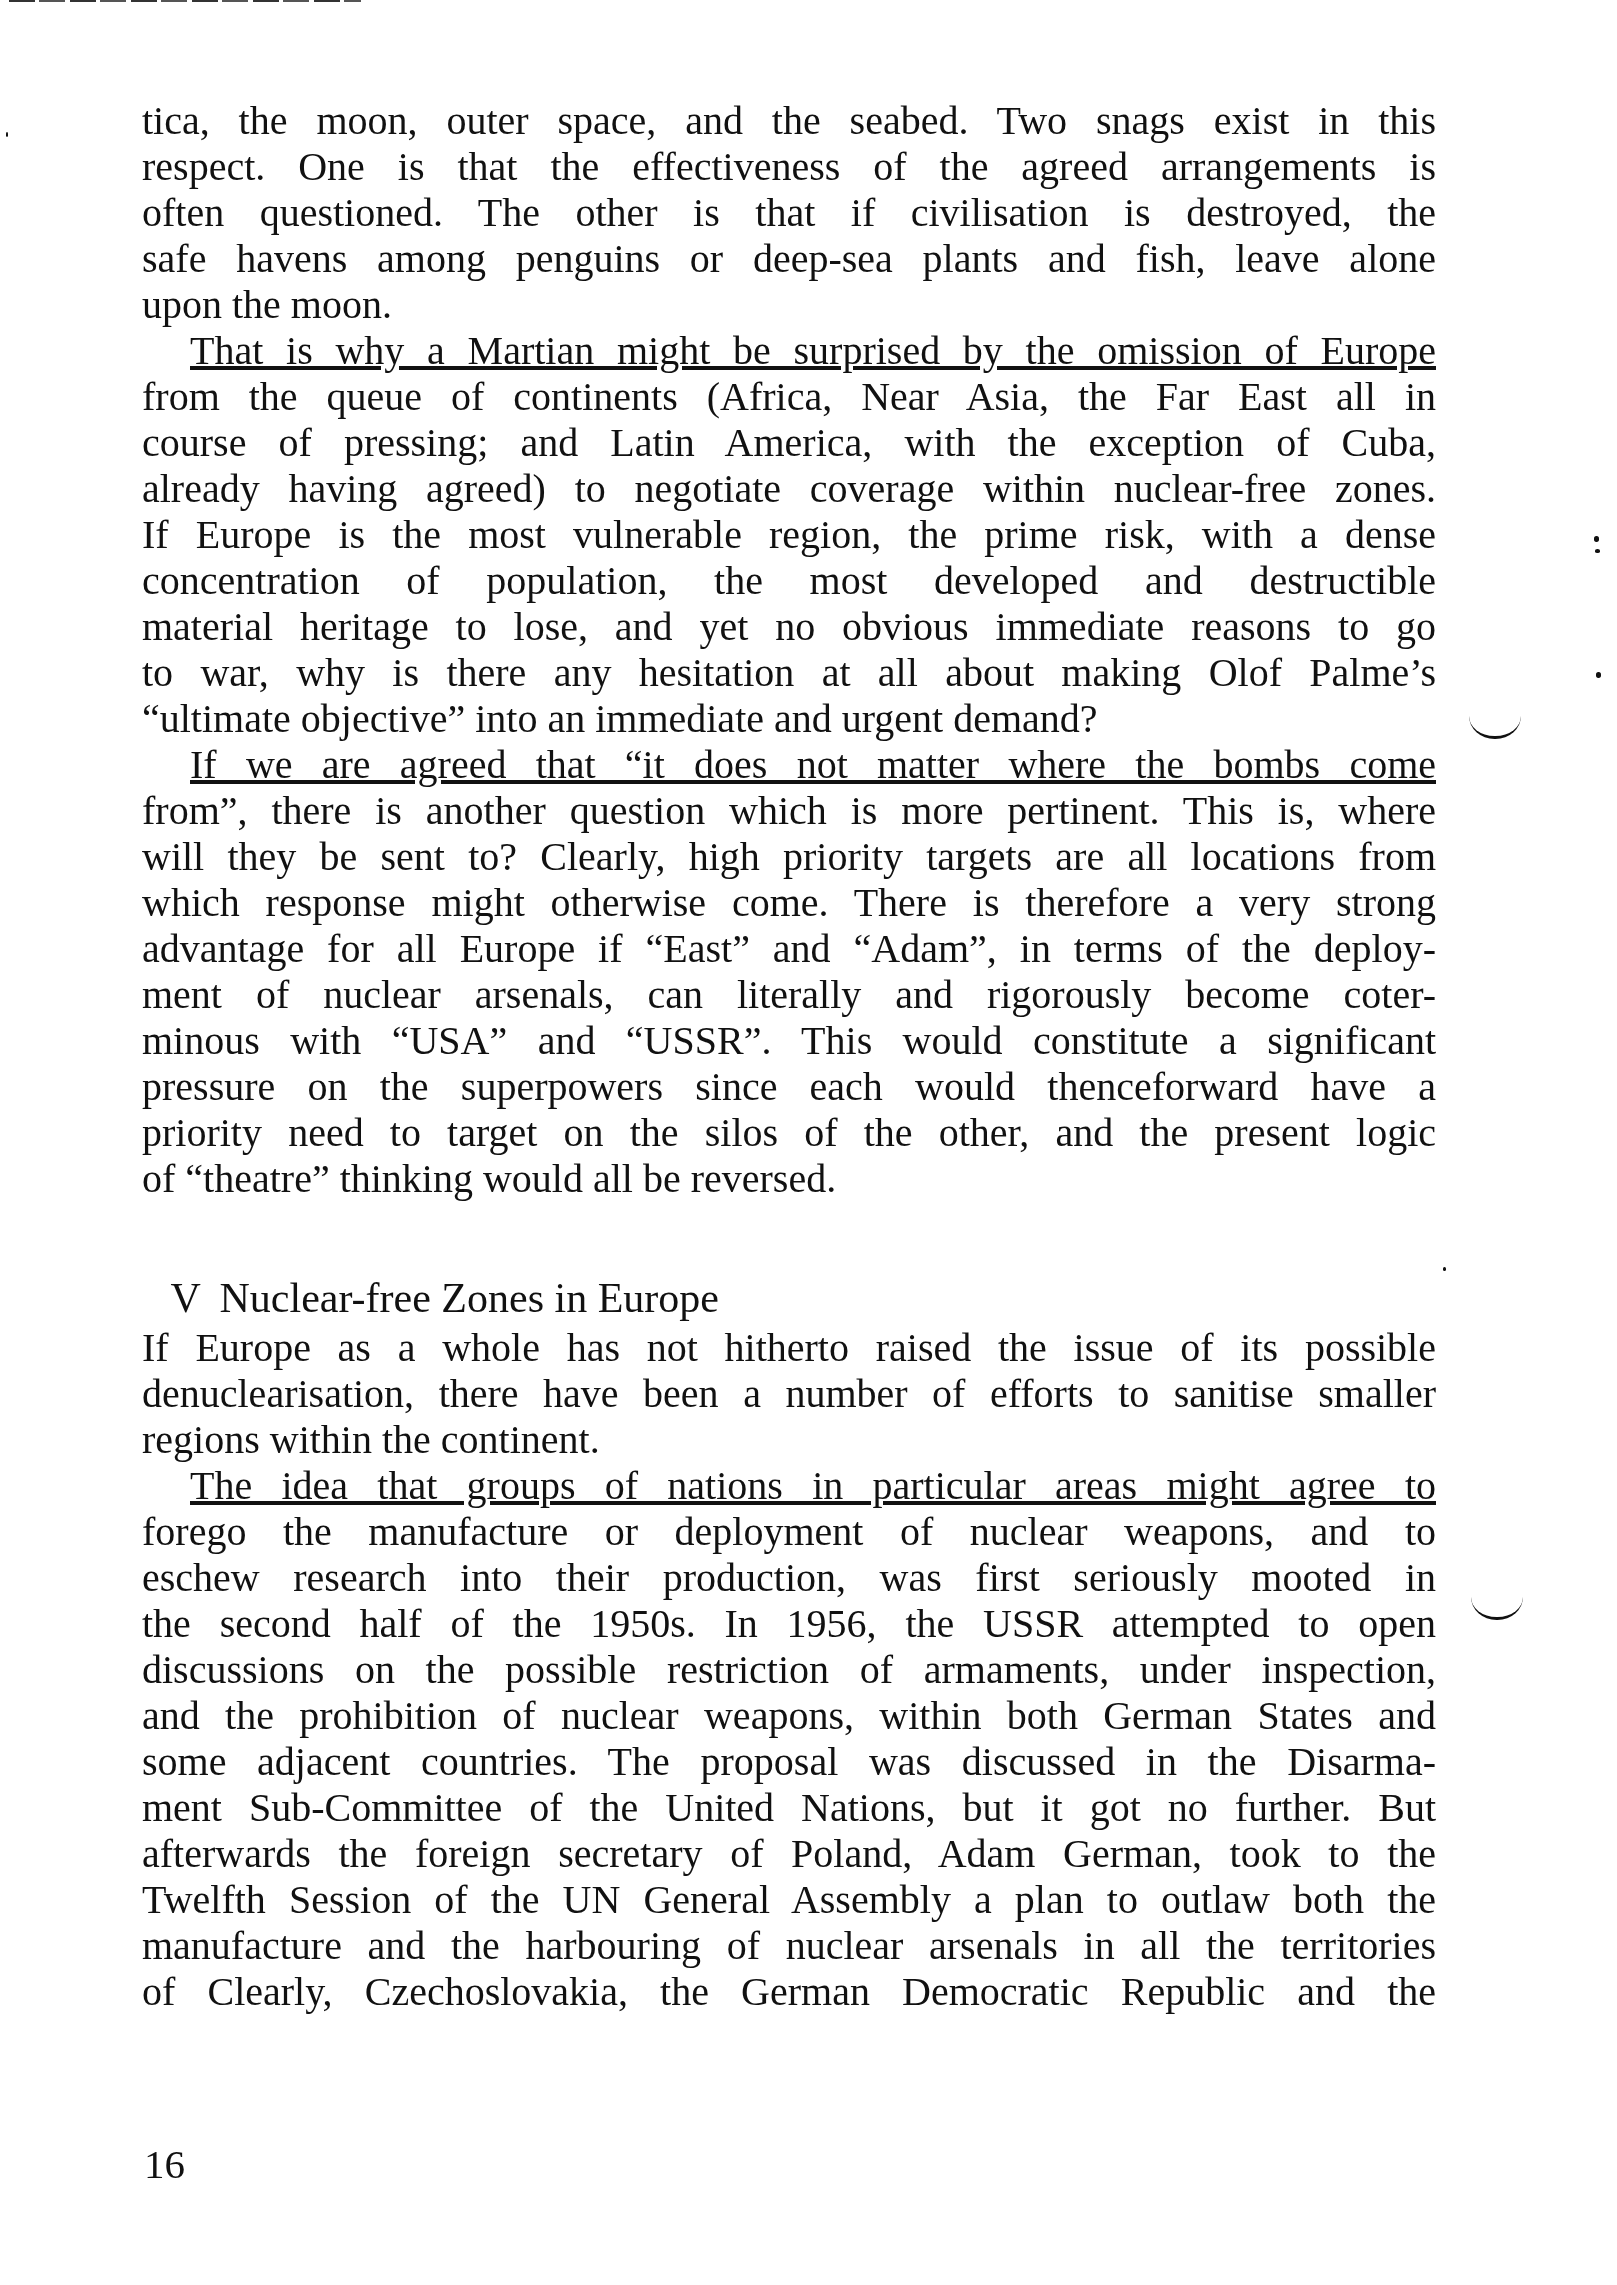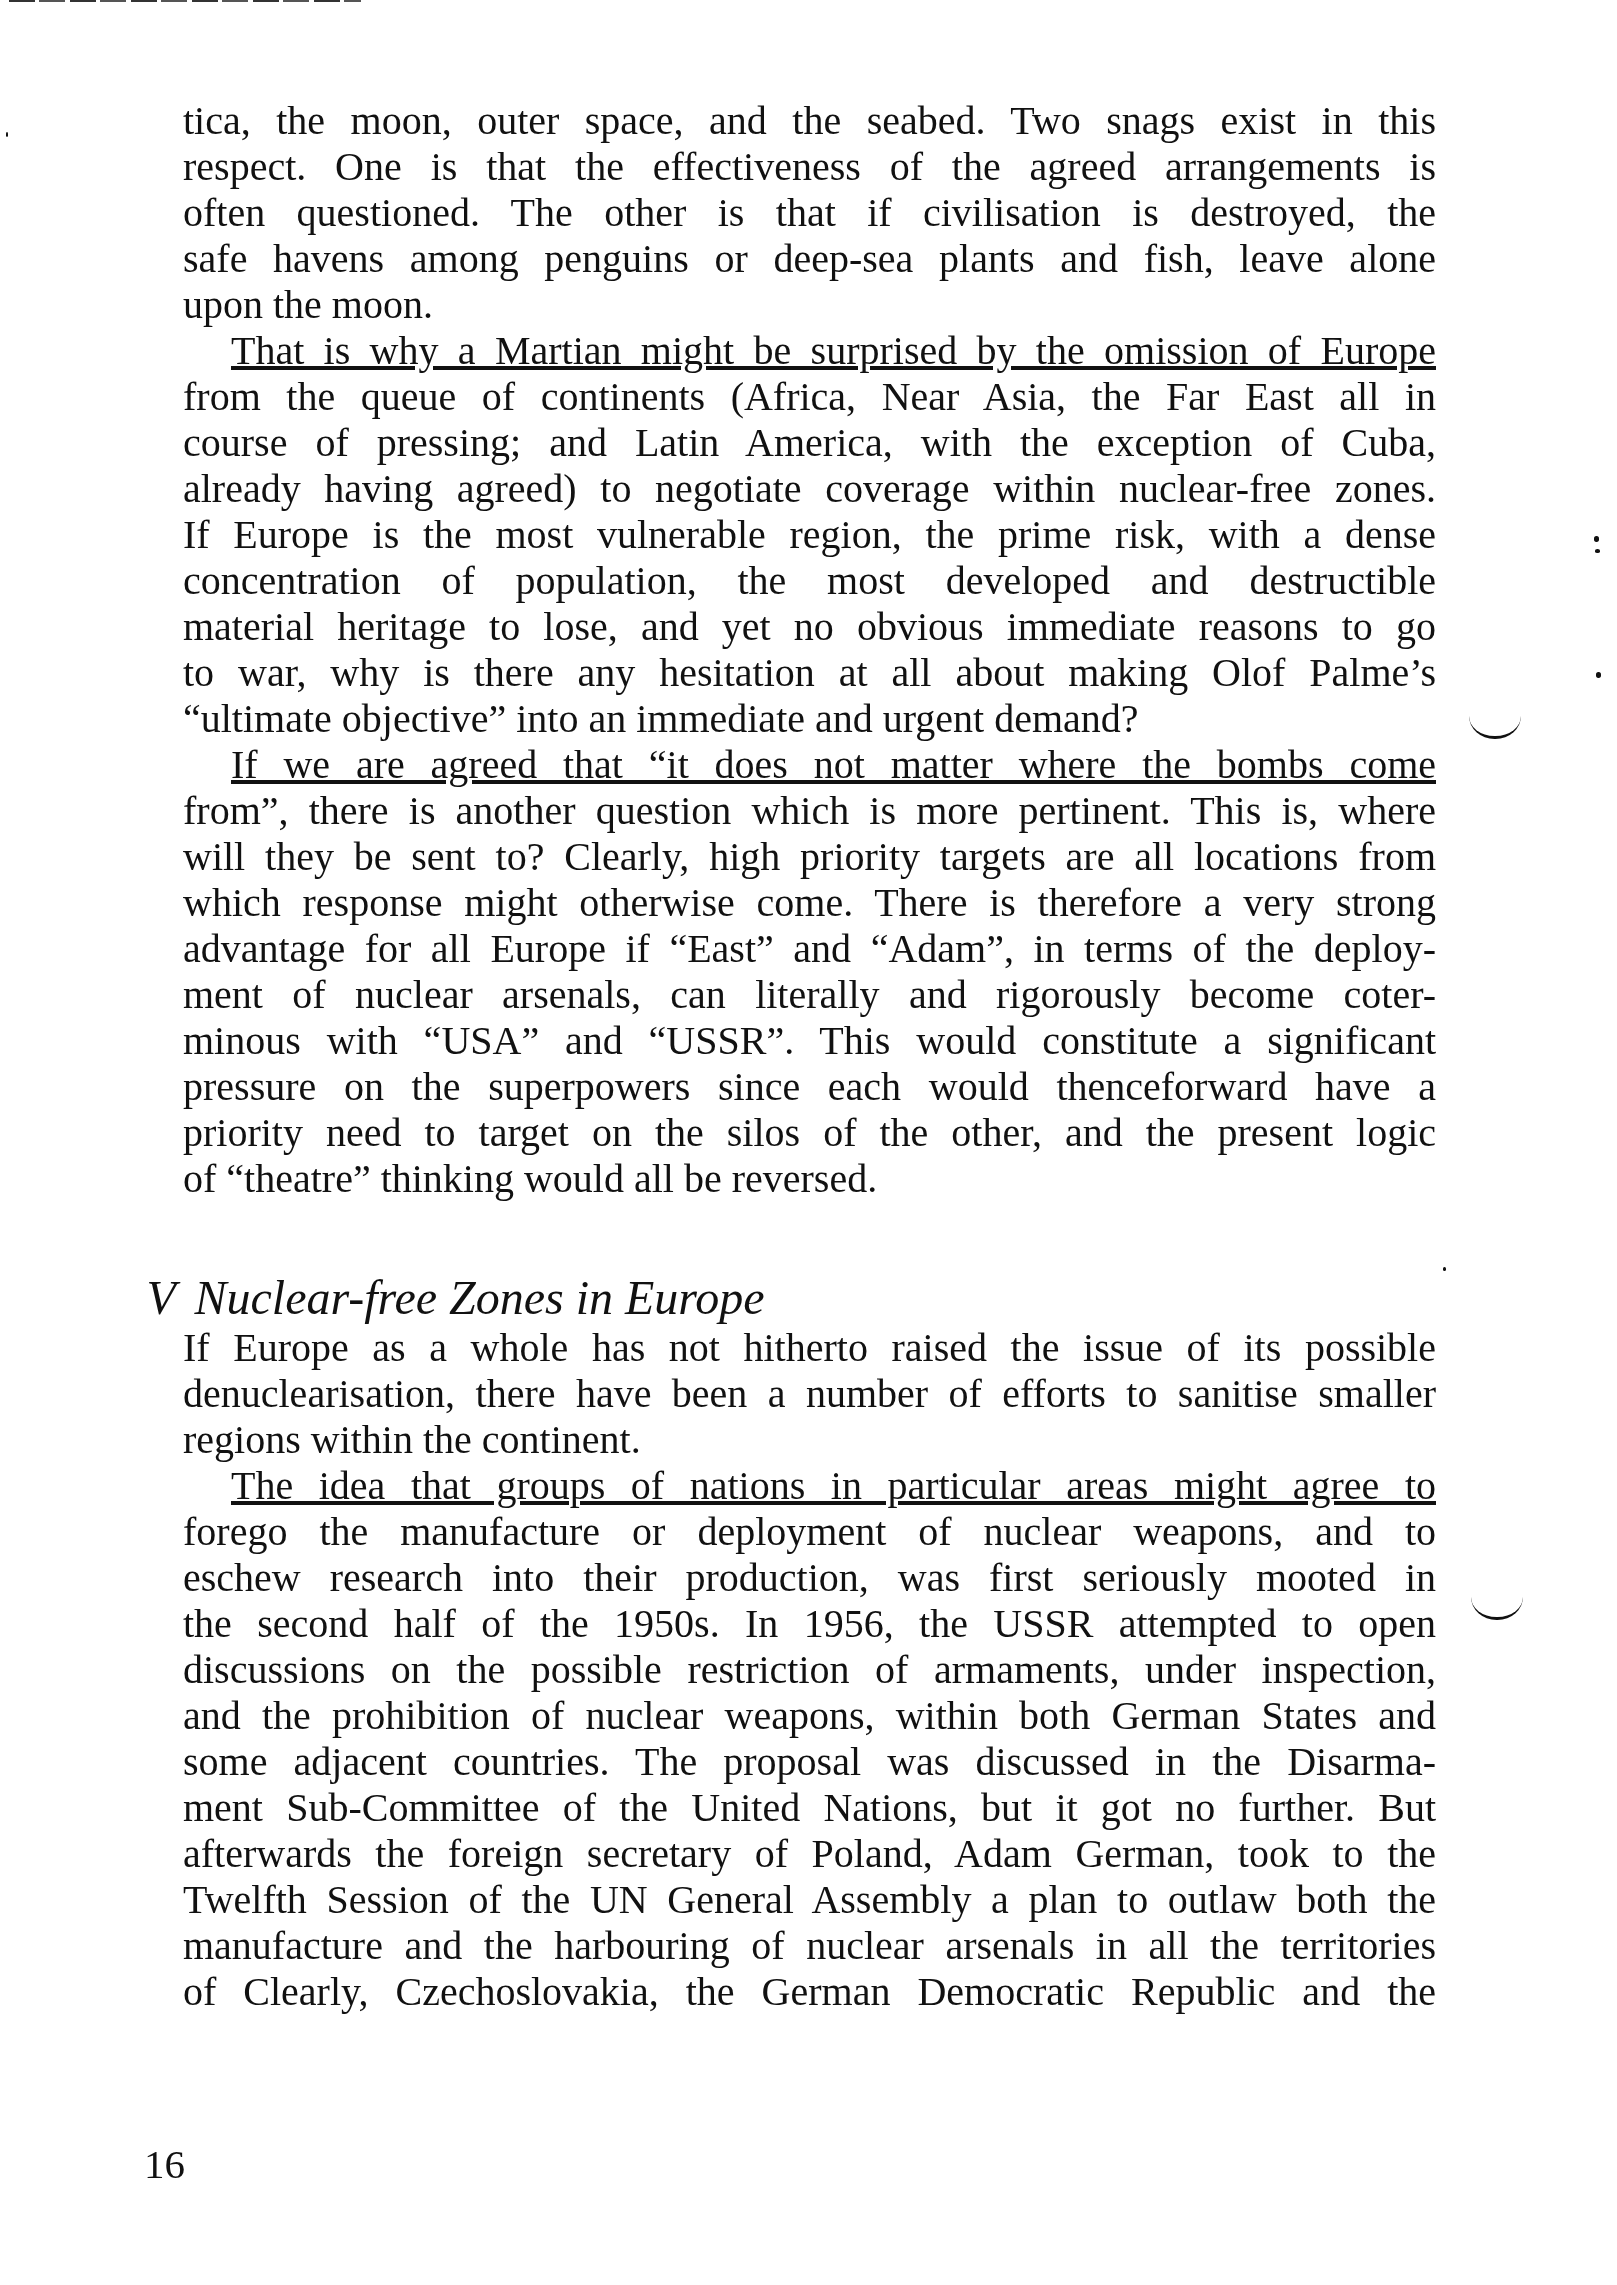--- a/index.html
+++ b/index.html
@@ -2,25 +2,25 @@
 <html style="font-size:15px"><head>
 <meta charset="utf-8">
 <style>
   html, body { margin: 0; padding: 0; background: #ffffff; }
   body { width: 1618px; height: 2286px; position: relative; overflow: hidden;
          font-family: "Liberation Serif", "DejaVu Serif", serif; color: #111; }
   .scanline { position: absolute; top: 0; left: 9.3px; width: 352px; height: 1.9px;
               background: repeating-linear-gradient(90deg, #333 0 26px, transparent 26px 30px, #555 30px 56px, transparent 56px 61px); }
   .page { position: absolute; left: 142px; top: 98px; width: 1294px; }
   .line { display: block; font-size: 40px; line-height: 46px; height: 46px;
-          white-space: nowrap; text-align: justify; text-align-last: justify; margin-left: 41px; }
+          white-space: nowrap; text-align: justify; text-align-last: justify; }
   .line.last { text-align-last: left; }
   .line.indent { padding-left: 48px; text-decoration: underline; }
   .section-gap { height: 69px; }
-  .heading { font-style: italic; font-size: 48px; line-height: 54px; height: 54px; padding-left: 4.6px; }
+  .heading { font-size: 42px; line-height: 54px; height: 54px; padding-left: 4.6px; margin-left: 24px; }
   .heading .roman { margin-right: 18.6px; }
   .page-number { position: absolute; left: 144px; top: 2141px; font-size: 41px; line-height: 46px; text-align: right; }
   .mark { position: absolute; width: 52px; height: 20.4px; border-bottom: 3.7px solid #111;
           border-radius: 0 0 50% 50% / 0 0 100% 100%; }
   .speck { position: absolute; background: #111; border-radius: 50%; }
 </style>
 </head>
 <body>
 
 <div class="scanline"></div>

